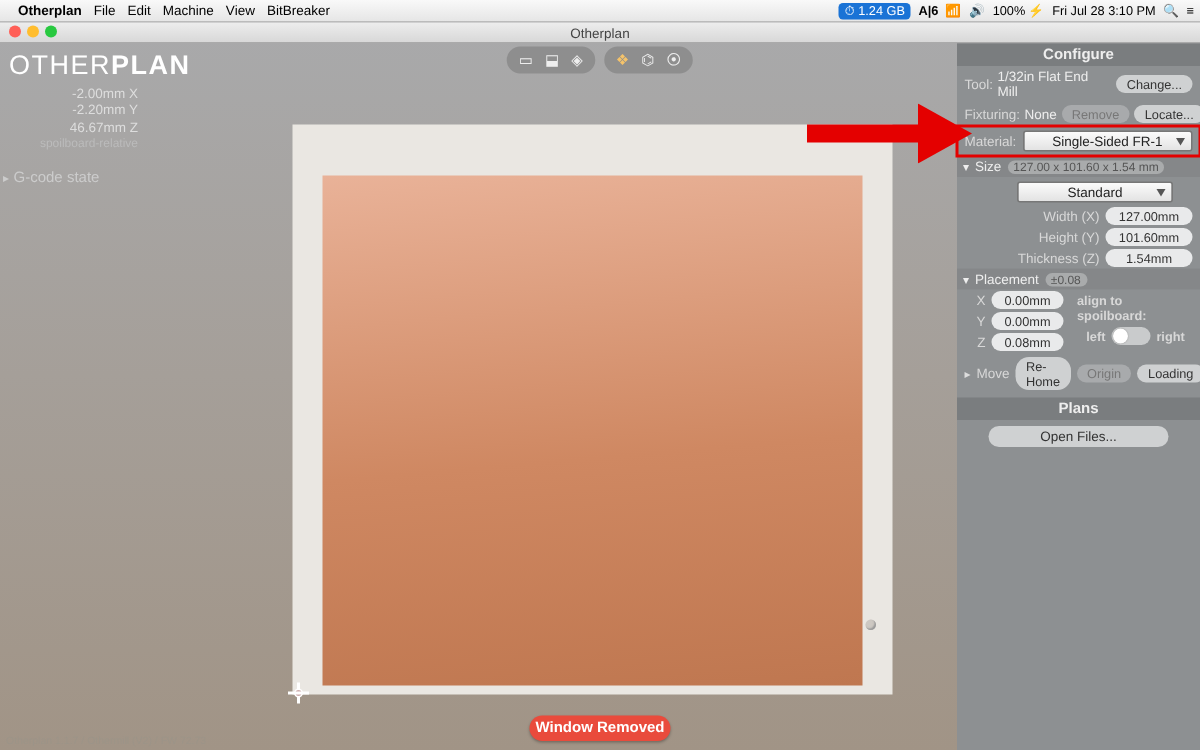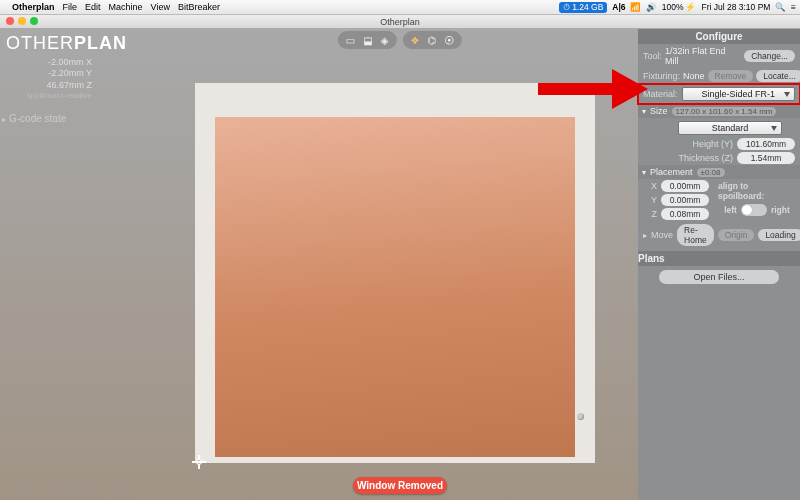--- a/index.html
+++ b/index.html
@@ -64,21 +64,21 @@
   .field { display:flex; align-items:center; justify-content:flex-end; padding:1px 5px 1px 0; gap:4px;}
   .field .flab { width:64px; text-align:right; color:#d8d8d8;}
   .field .val { background:#e9eaeb; color:#333; border-radius:8px; padding:1px 6px; min-width:58px; text-align:center; font-size:8.5px;}
   .placement .field .flab { width:14px; }
   .placement .field .val { min-width:48px;}
   .align { font-size:8.5px; color:#d8d8d8;font-weight:bold; }
   .toggle { display:inline-block; width:26px; height:12px; background:#c9cbcc; border-radius:6px; position:relative; vertical-align:middle;}
   .toggle .knob { position:absolute; left:1px; top:1px; width:10px; height:10px; background:#fff; border-radius:50%; box-shadow:0 0 1px #888;}
   .move-row { padding:3px 5px; display:flex; align-items:center; gap:4px;}
   .move-row::before { content:"▸"; font-size:8px; color:#ddd;}
-  .plans-hdr { background:#7a7d7f; text-align:left; font-weight:600; padding:2px 0; font-size:10px; margin-top:2px;}
+  .plans-hdr { background:#7a7d7f; text-align:center; font-weight:600; padding:2px 0; font-size:10px; margin-top:2px;}
   .openfiles { margin:4px auto; display:block; background:#cfd1d2; color:#333; border-radius:9px; padding:2px 0; width:120px; text-align:center; font-size:9px;}
 
   
   .badge { position:absolute; bottom:6px; left:50%; transform:translateX(-50%); background:#e94b3c; color:#fff; border-radius:11px; padding:3px 4px; font-size:10px; font-weight:600; box-shadow:0 1px 2px rgba(0,0,0,.3);}
 
   
   .arrow { position:absolute; top:40px; left:538px; pointer-events:none; }
 </style>
 </head>
 <body>
@@ -171,20 +171,24 @@
     <div class="sect">
       <span>Size</span>
       <span class="dimpill">127.00 x 101.60 x 1.54 mm</span>
     </div>
     <div style="padding:3px 18px 2px 40px;">
       <div class="sel">
           <span>Standard</span>
         </div>
     </div>
     <div class="field">
+        <span class="flab">Width (X)</span>
+        <span class="val">127.00mm</span>
+      </div>
+    <div class="field">
         <span class="flab">Height (Y)</span>
         <span class="val">101.60mm</span>
       </div>
     <div class="field">
         <span class="flab">Thickness (Z)</span>
         <span class="val">1.54mm</span>
       </div>
 
     <div class="sect">
       <span>Placement</span>

